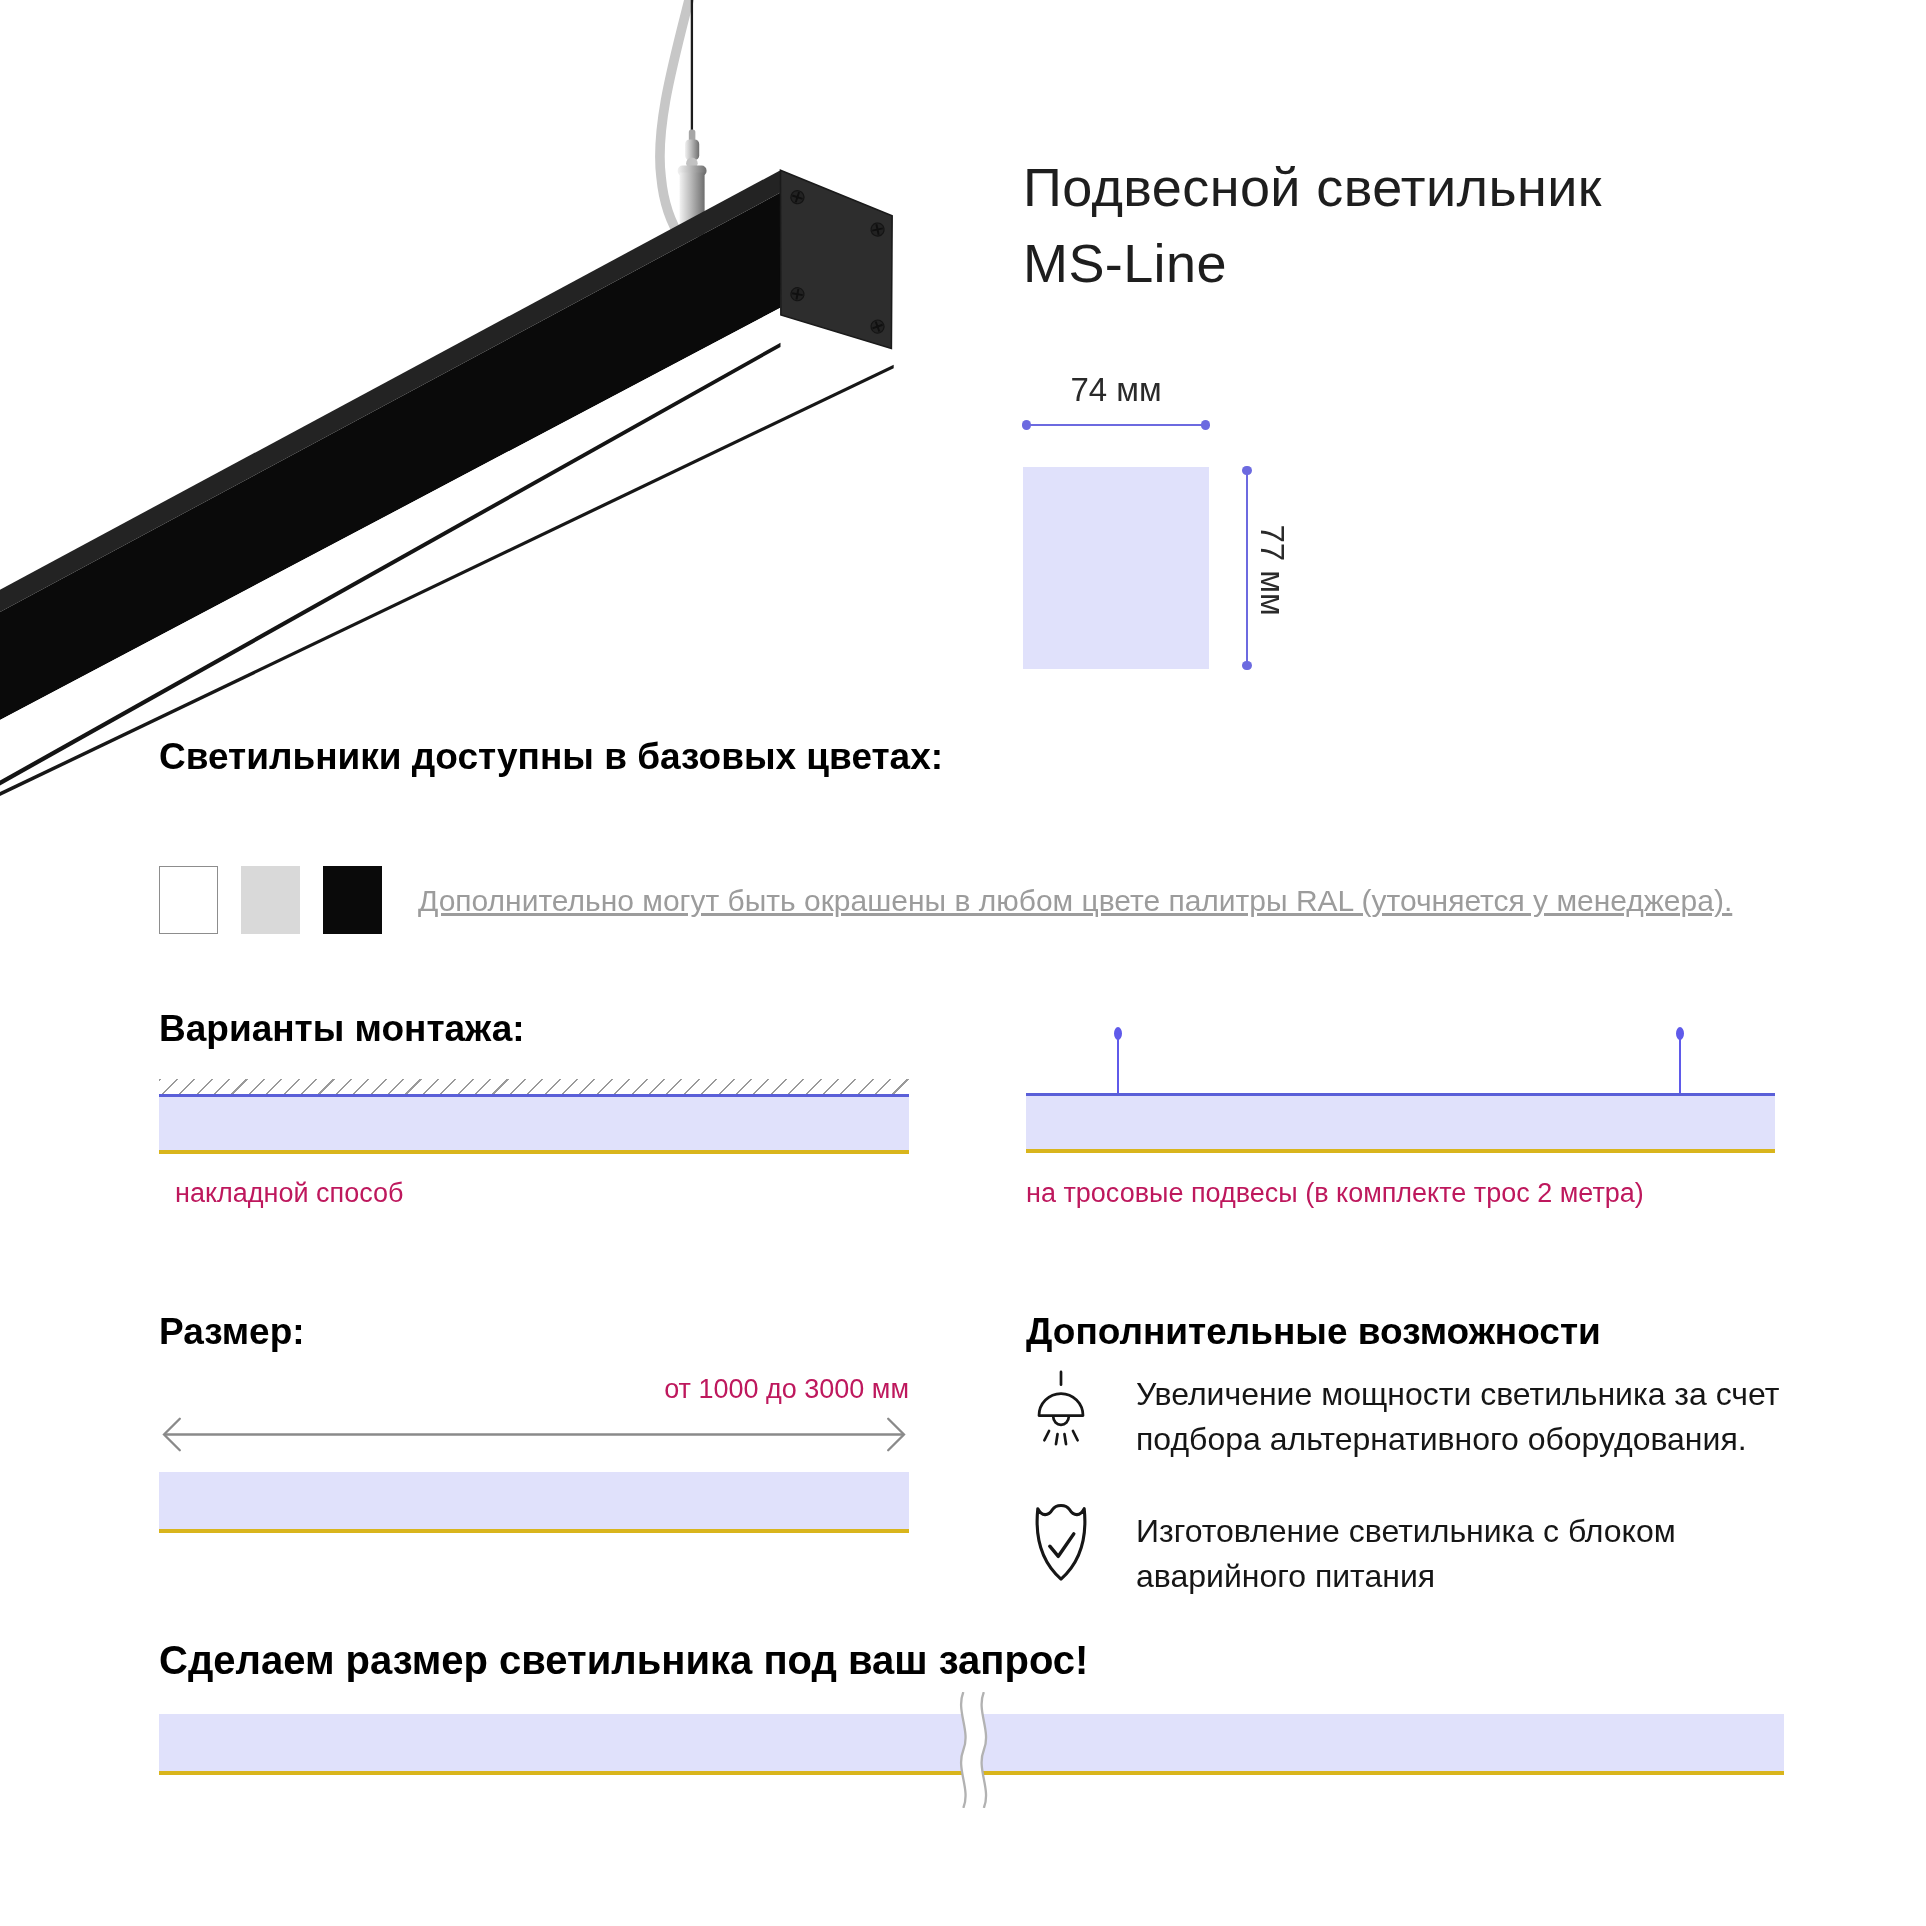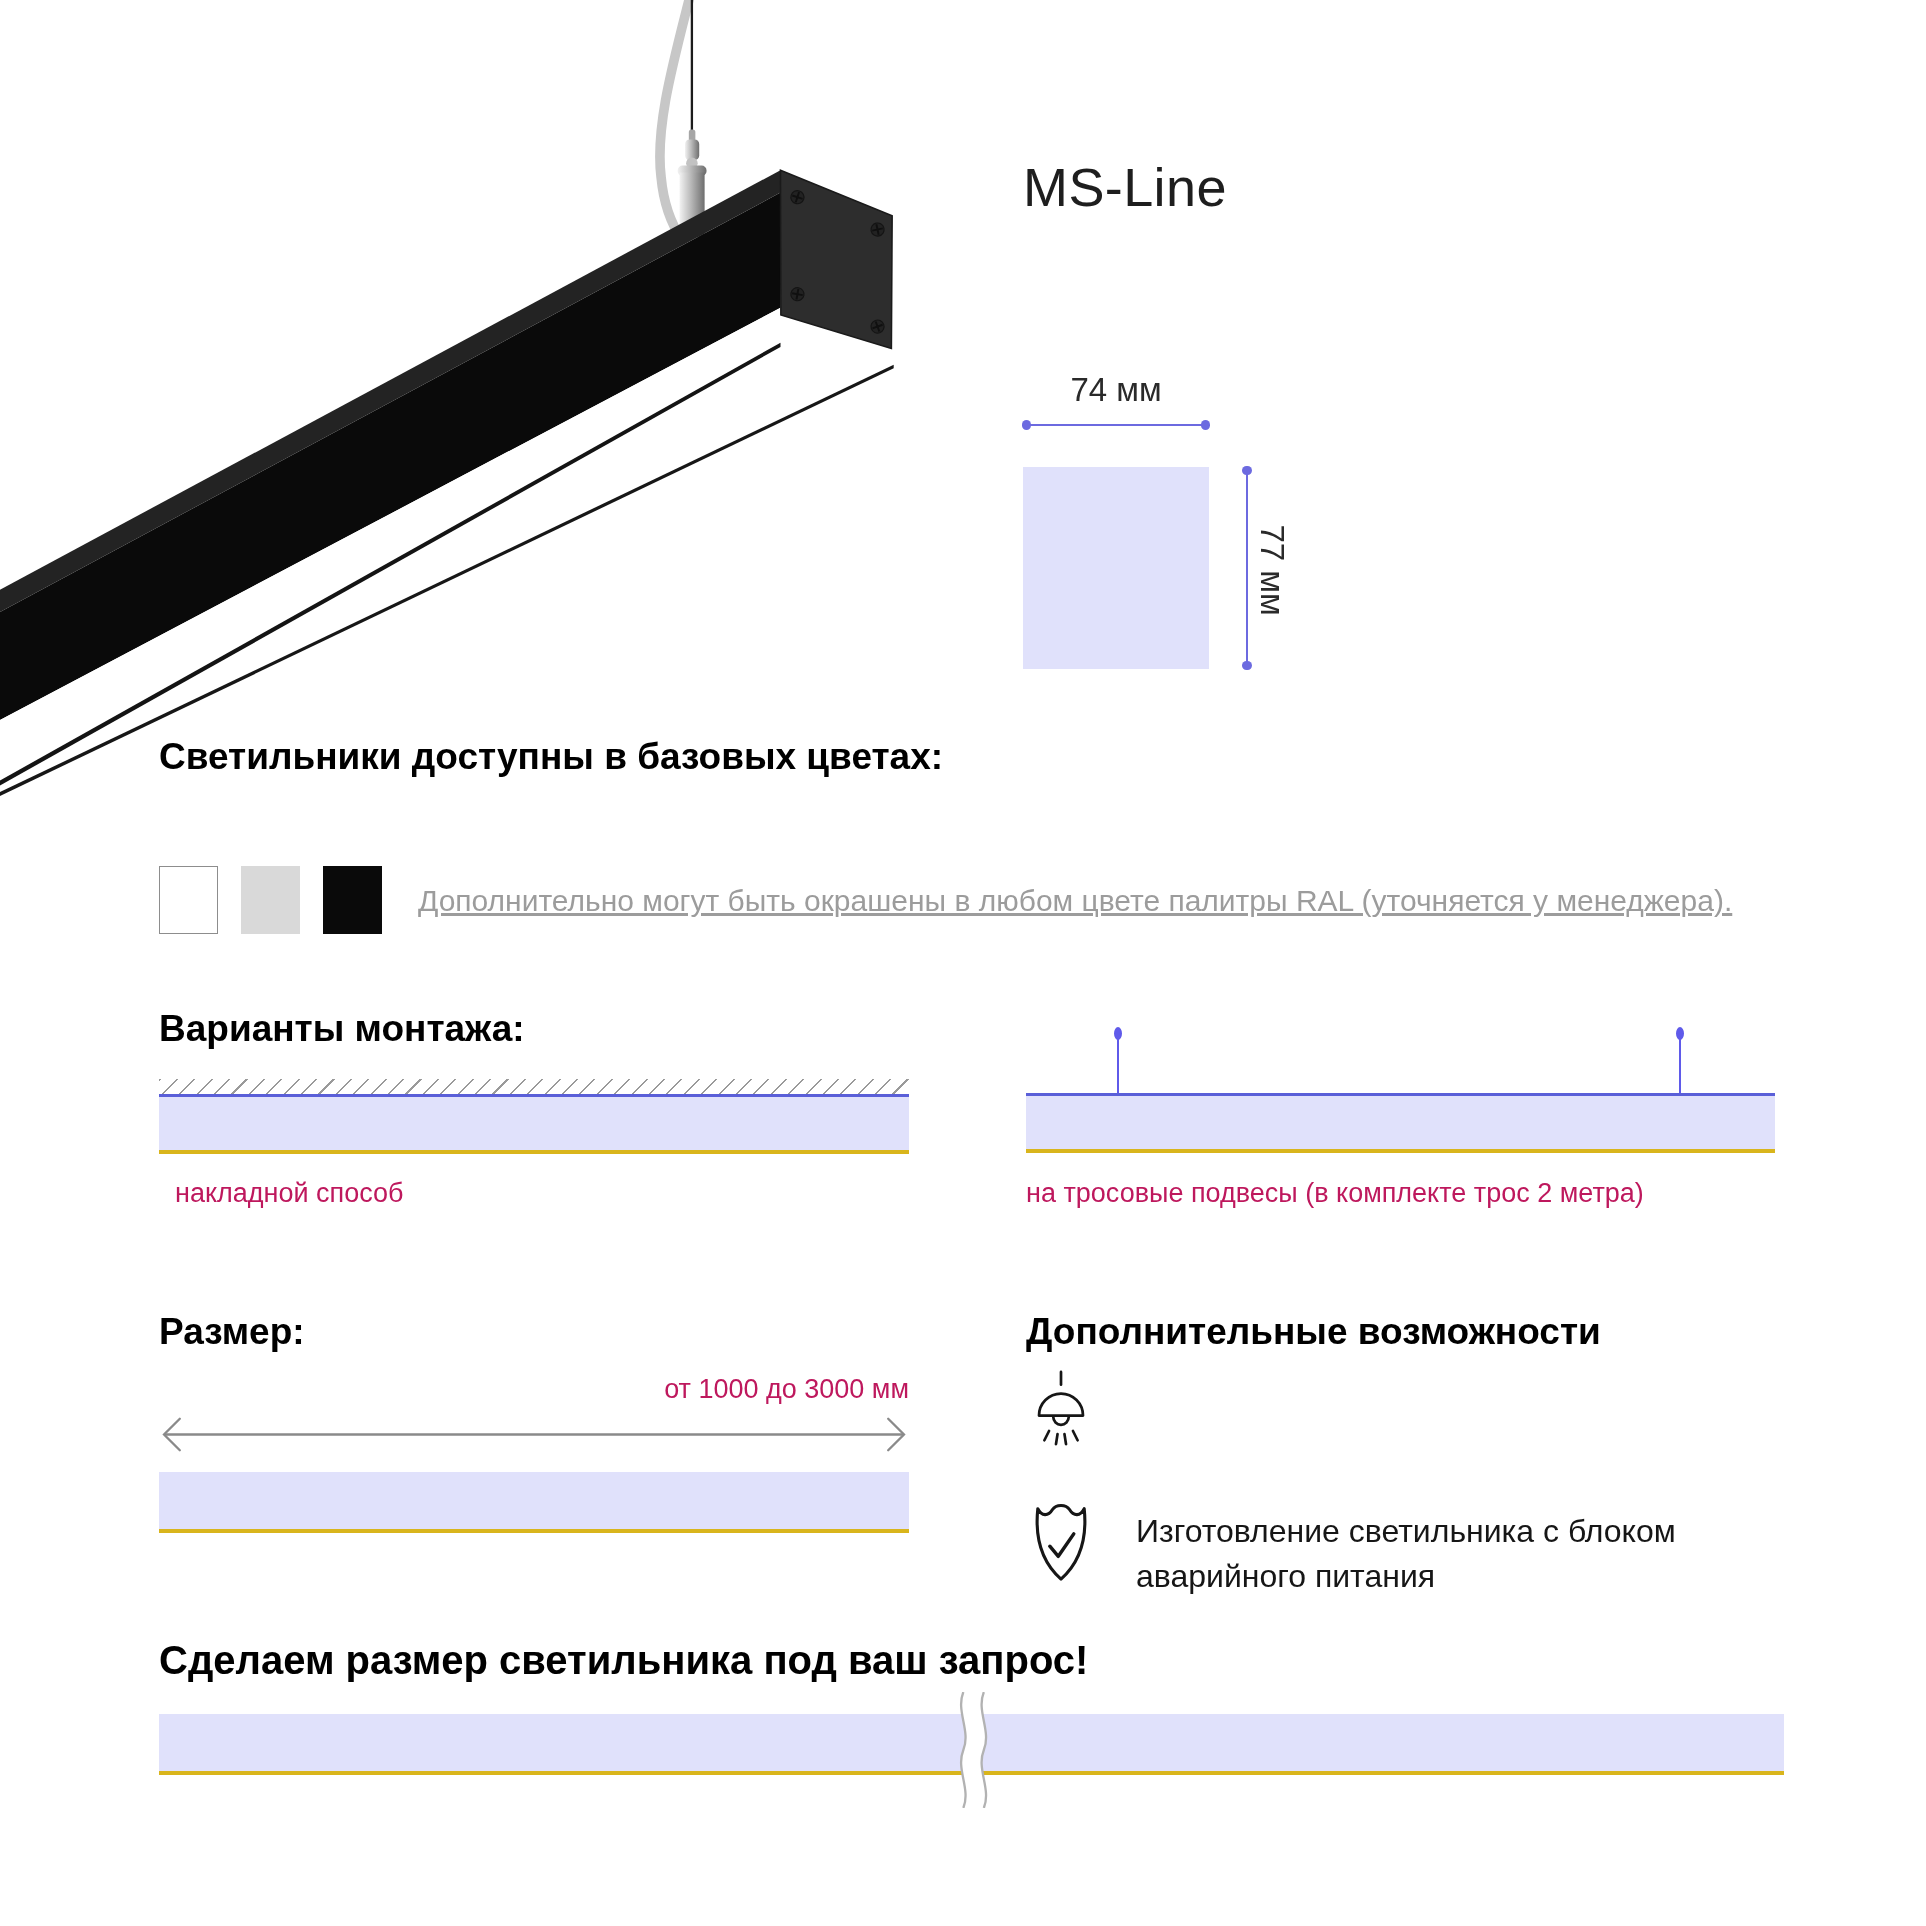--- a/index.html
+++ b/index.html
@@ -98,20 +98,21 @@
       </g>
       <g transform="rotate(-20 2278 848)">
         <circle cx="2278" cy="848" r="17" fill="#222" stroke="#141414" stroke-width="3"></circle>
         <line x1="2264" y1="848" x2="2292" y2="848" stroke="#101010" stroke-width="5"></line>
         <line x1="2278" y1="834" x2="2278" y2="862" stroke="#101010" stroke-width="5"></line>
       </g>
     </g>
   </svg>
 
   <div class="abs title">
+    <div>Подвесной светильник</div>
     <div>MS-Line</div>
   </div>
 
   <div class="abs dim-width-label">74 мм</div>
   <div class="abs h-measure">
     <span class="dot l"></span>
     <span class="line"></span>
     <span class="dot r"></span>
   </div>
   <div class="abs dim-square"></div>
@@ -166,20 +167,21 @@
     <g stroke="#161616" stroke-width="7" fill="none" stroke-linecap="round" stroke-linejoin="round">
       <line x1="75" y1="5" x2="75" y2="38"></line>
       <path d="M18,118 a57,57 0 0 1 114,0 z"></path>
       <path d="M55,122 a20,20 0 0 0 40,0"></path>
       <line x1="44" y1="158" x2="32" y2="182"></line>
       <line x1="66" y1="166" x2="62" y2="192"></line>
       <line x1="84" y1="166" x2="88" y2="192"></line>
       <line x1="106" y1="158" x2="118" y2="182"></line>
     </g>
   </svg>
+  <div class="abs feature-text" style="left:1136px;top:1372px">Увеличение мощности светильника за счет подбора альтернативного оборудования.</div>
 
   <svg class="abs" style="left:1032px;top:1499px" width="58" height="91" viewBox="0 0 150 235">
     <g stroke="#161616" stroke-width="8" fill="none" stroke-linecap="round" stroke-linejoin="round">
       <path d="M15,25 C25,45 42,45 53,27 C62,13 88,13 97,27 C108,45 125,45 135,25 C142,92 128,160 75,207 C22,160 8,92 15,25 Z"></path>
       <path d="M46,122 L68,148 L108,90" stroke-width="9"></path>
     </g>
   </svg>
   <div class="abs feature-text" style="left:1136px;top:1509px">Изготовление светильника с блоком аварийного питания</div>
 
   <div class="abs h-bold" style="left:159px;top:1638px;font-size:40px">Сделаем размер светильника под ваш запрос!</div>

